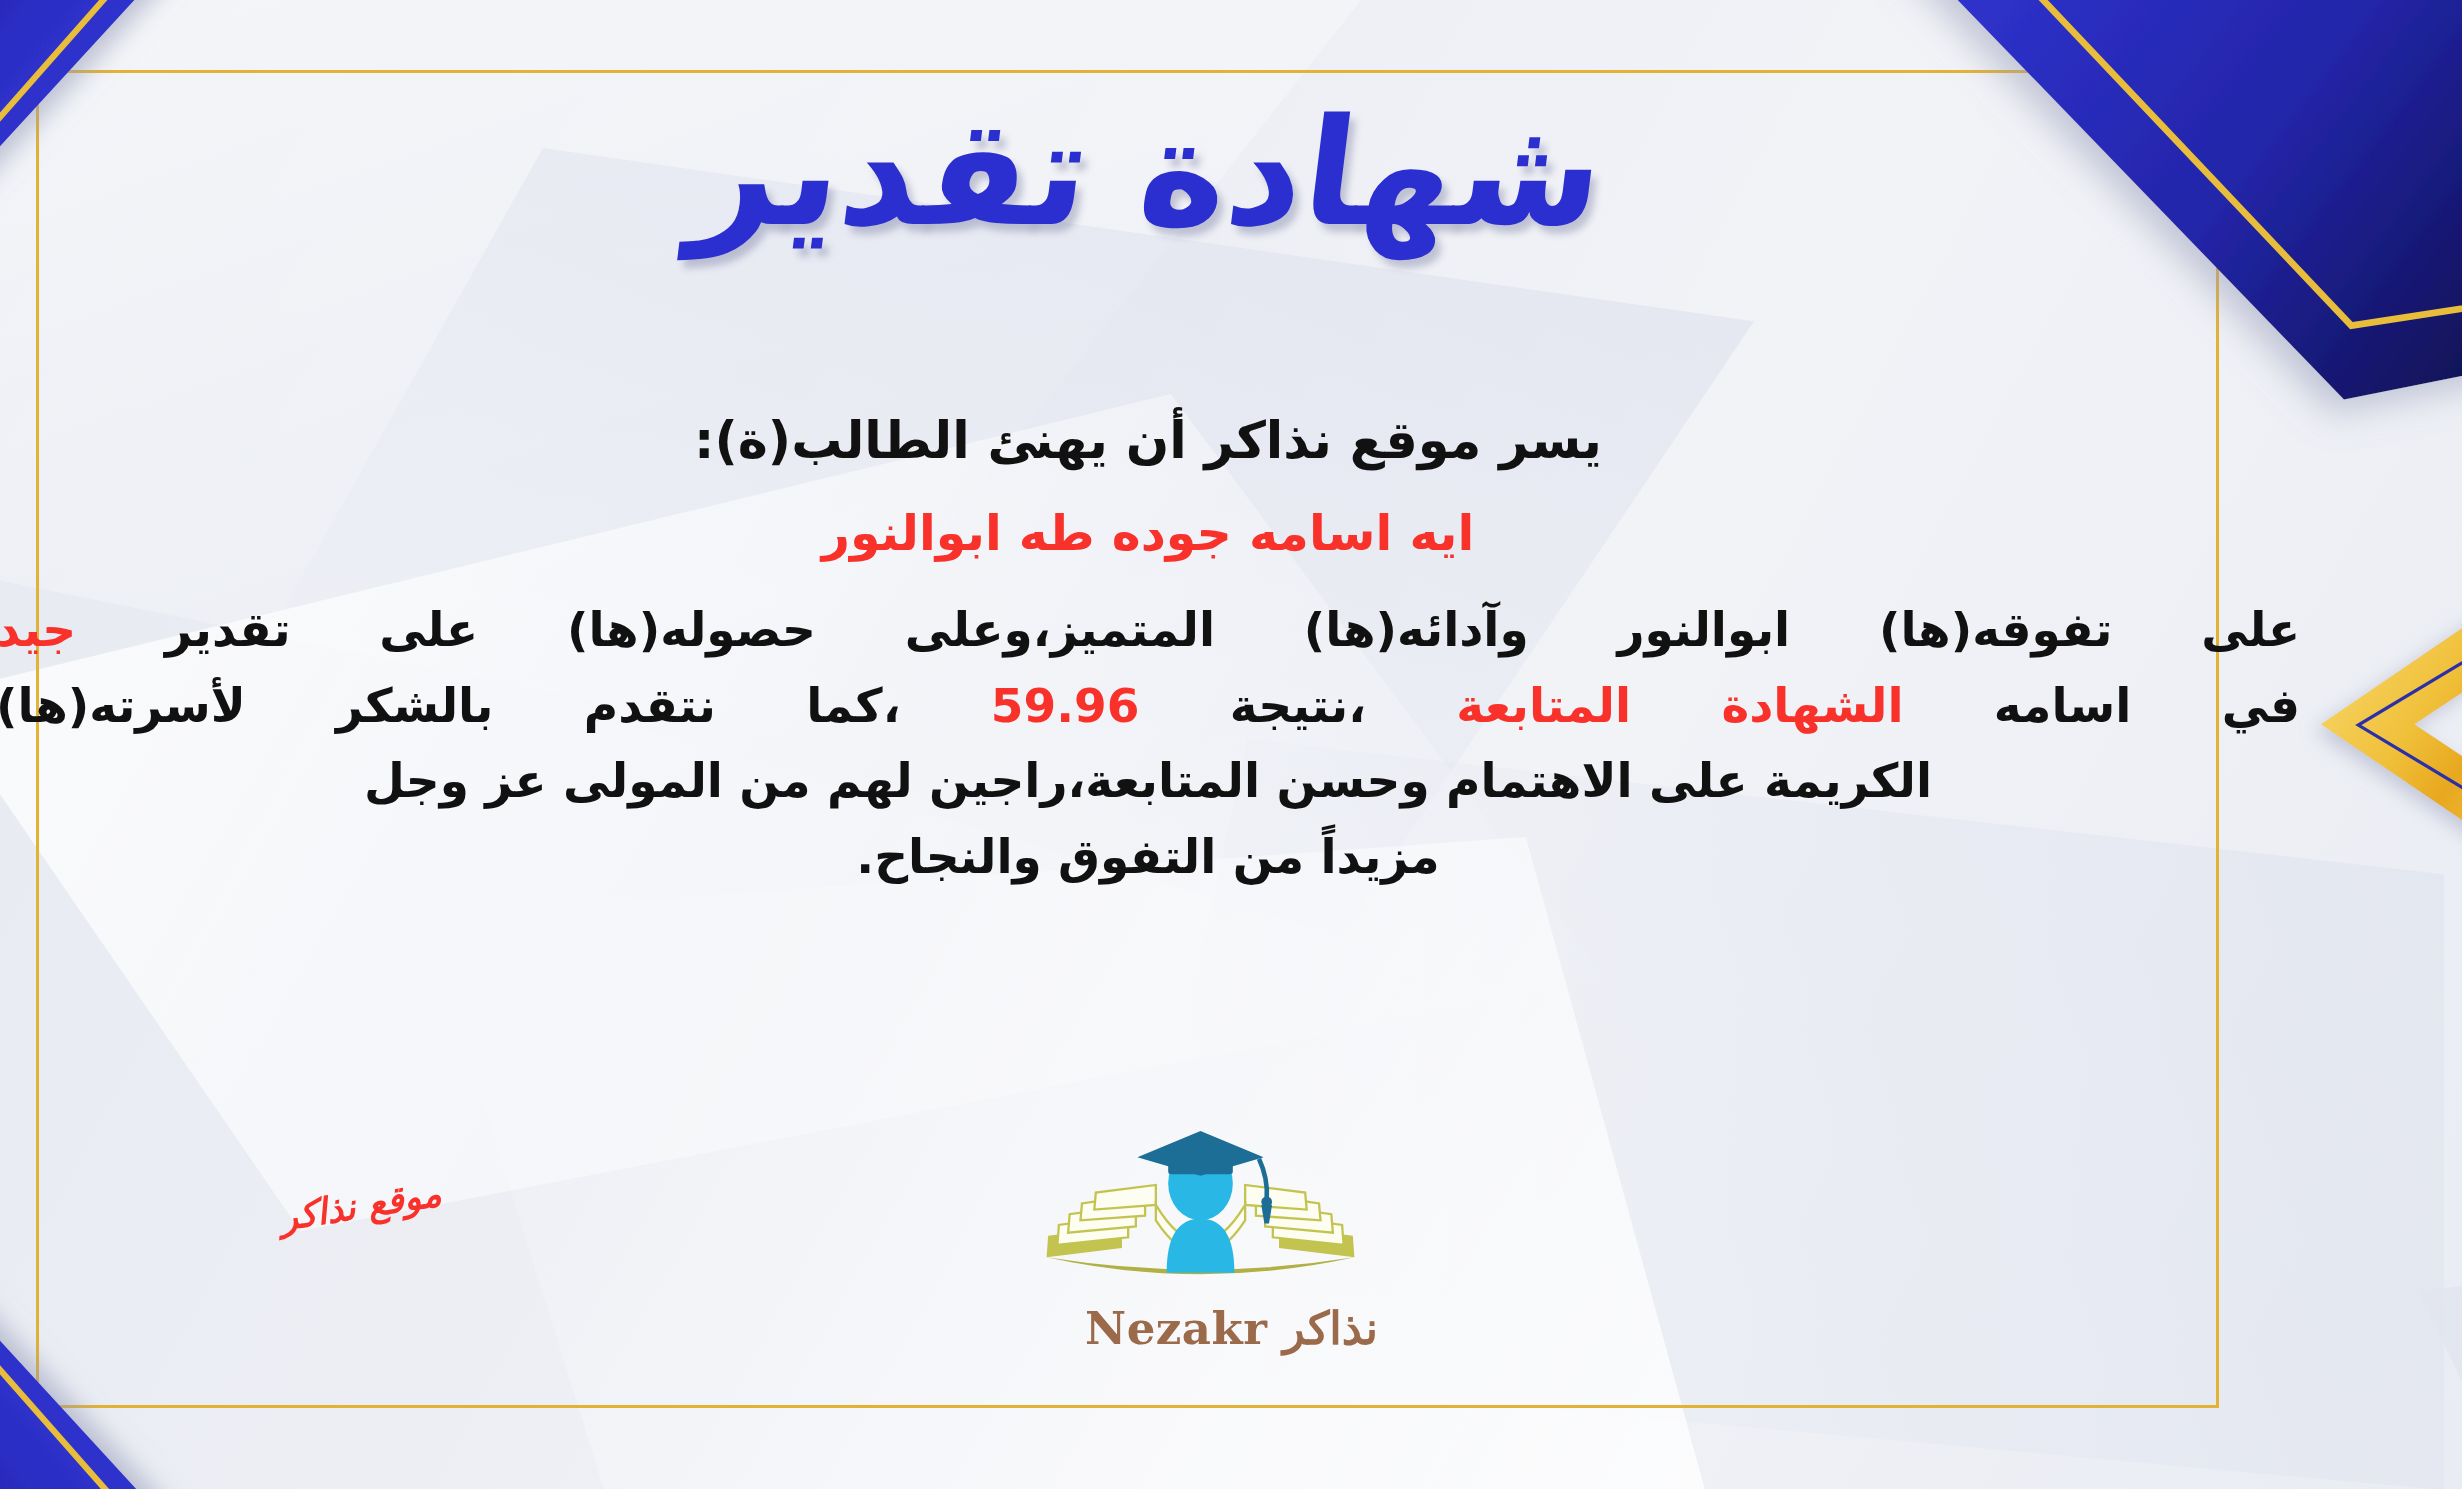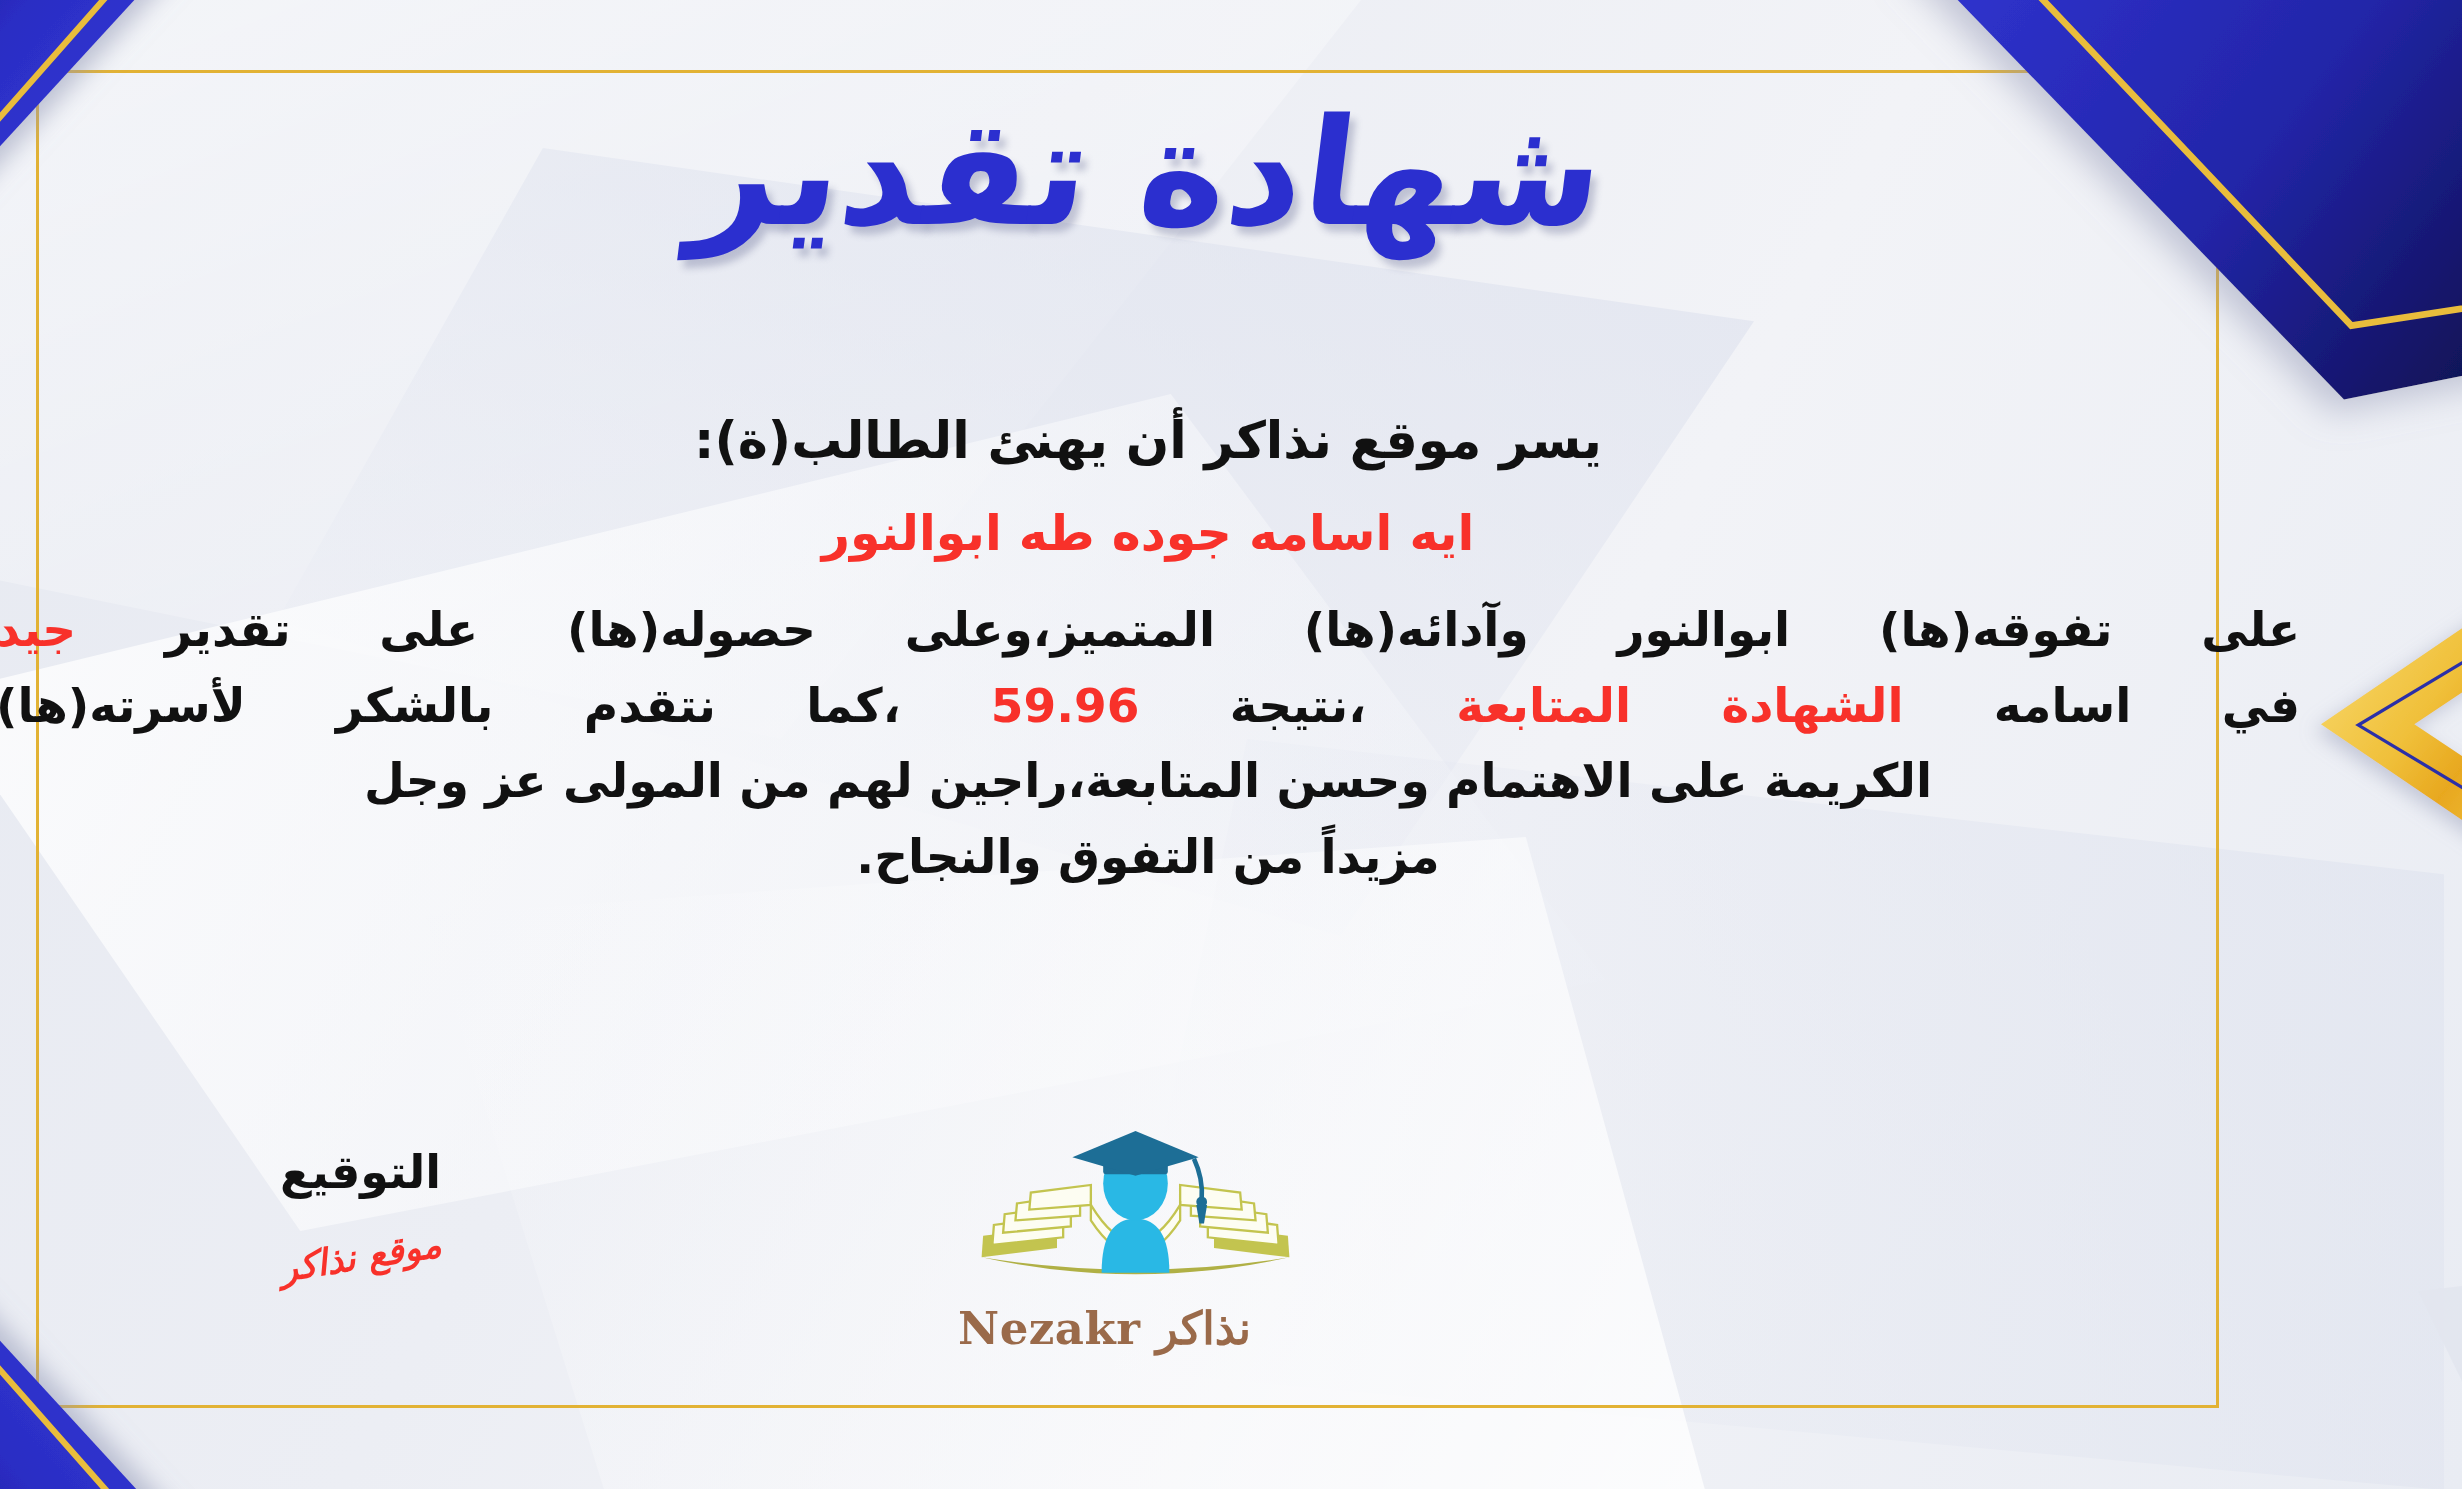--- a/index.html
+++ b/index.html
@@ -166,24 +166,24 @@
     font-style: italic;
     font-weight: 600;
     transform: rotate(-9deg);
     display: inline-block;
     letter-spacing: 1.5px;
   }
 
   
   .logo {
     position: absolute;
-    left: 1124px;
+    left: 1189px;
     top: 1128px;
     width: 355px;
-    text-align: left;
+    text-align: right;
   }
   .logo-mark { width: 100%; height: 177px; display: block; }
   .logo-text {
     margin-top: -3px;
     font-size: 45px;
     font-weight: 800;
     color: #9a6a4a;
     letter-spacing: 0.5px;
     font-family: "DejaVu Serif", "Liberation Serif", serif;
     white-space: nowrap;
@@ -324,21 +324,20 @@
       <span class="hl">59.96</span>
       <span>،كما نتقدم بالشكر لأسرته(ها)</span>
     </p>
 
     <p class="line line-5">الكريمة على الاهتمام وحسن المتابعة،راجين لهم من المولى عز وجل</p>
 
     <p class="line line-6">مزيداً من التفوق والنجاح.</p>
   </div>
 
   <div class="signature-area">
-    <div class="sig-label">التوقيع</div>
     <div class="sig-mark">موقع نذاكر</div>
   </div>
 
   <div class="logo">
     <svg class="logo-mark" viewBox="0 0 440 230" xmlns="http://www.w3.org/2000/svg">
 
       <g>
         <path d="M20 168 L22 140 L118 128 L118 156 Z" fill="#c3c44f"></path>
         <path d="M34 152 L36 126 L126 114 L126 142 Z" fill="#fdfdf2" stroke="#c3c44f" stroke-width="3"></path>
         <path d="M48 136 L50 112 L136 100 L136 128 Z" fill="#fdfdf2" stroke="#c3c44f" stroke-width="3"></path>

